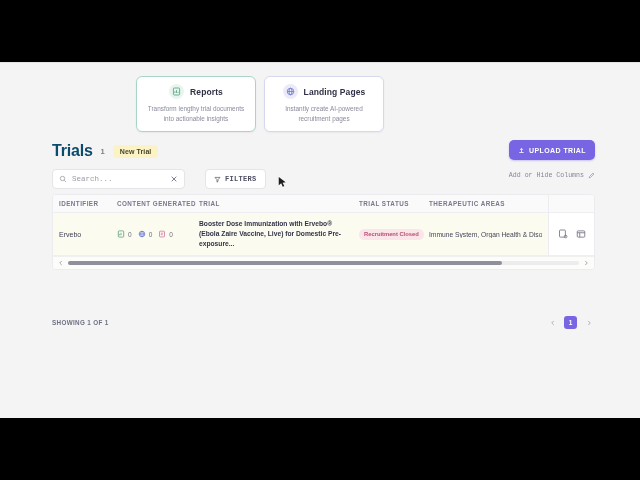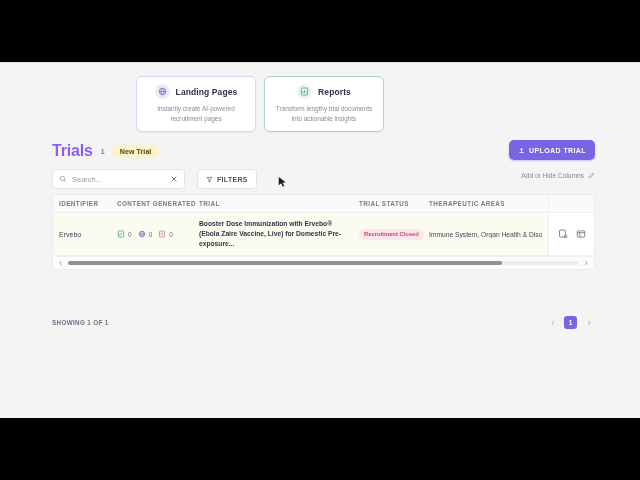--- a/index.html
+++ b/index.html
@@ -57,21 +57,21 @@
   .card-desc {
     font-size: 6.4px; color:#8a8b9b; text-align:center; line-height:1.55;
     max-width: 108px;
   }
 
   
   .trials-head {
     position:absolute; left:52px; top:80px;
     display:flex; align-items:center; gap:8px;
   }
-  .trials-title { font-size:16px; font-weight:700; color:#8b5cf6; letter-spacing:-.2px; }
+  .trials-title { font-size:16px; font-weight:700; color:#0c4a6e; letter-spacing:-.2px; }
   .trials-count { font-size:7.5px; color:#7b7c8c; font-weight:600; }
   .badge-new {
     background:#fbf3c5; color:#4a4526;
     font-size:7px; font-weight:700; padding:3px 7px; border-radius:4px;
     letter-spacing:.1px;
   }
 
   .btn-upload {
     position:absolute; right:45px; top:78px;
     background:#7765e3; color:#fff;
@@ -81,21 +81,21 @@
     font-size:7px; font-weight:700; letter-spacing:.4px;
     cursor:pointer;
     box-shadow:0 1px 2px rgba(90,70,200,.28);
   }
 
   
   .panel {
     position:absolute; left:52px; top:106px;
     width: 543px; height: 162px;
   }
-  .toolbar { display:flex; align-items:center; gap:12px; height:22px; }
+  .toolbar { display:flex; align-items:center; gap:20px; height:22px;font-family:Liberation Mono, monospace; }
   .search-box {
     width:133px; height:20px;
     background:#fff; border:1px solid #e4e4e9; border-radius:4px;
     display:flex; align-items:center; gap:5px; padding:0 6px;
   }
   .search-ph { font-size:7.5px; color:#9a9ba8; flex:1; }
   .clear-x { cursor:pointer; }
   .btn-filters {
     height:20px; background:#fff; border:1px solid #e4e4e9; border-radius:4px;
     display:flex; align-items:center; gap:4px; padding:0 8px;
@@ -188,48 +188,48 @@
   
   .cursor { position:absolute; left:278px; top:114px; }
 </style>
 </head>
 <body>
 
 <div id="stage">
   <div id="viewport">
 
     <div class="cards">
-
-      <div class="card landing">
-        <div class="card-head">
-          <span class="card-ico ico-landing">
-            <svg width="9" height="9" viewBox="0 0 16 16" fill="none" stroke="#5b6fd0" stroke-width="1.3">
-              <circle cx="8" cy="8" r="5.8"></circle>
-              <ellipse cx="8" cy="8" rx="2.6" ry="5.8"></ellipse>
-              <line x1="2.2" y1="8" x2="13.8" y2="8"></line>
-            </svg>
-          </span>
-          <span class="card-title">Landing Pages</span>
-        </div>
-        <div class="card-desc">Instantly create AI-powered recruitment pages</div>
-      </div>
 
       <div class="card reports">
         <div class="card-head">
           <span class="card-ico ico-reports">
             <svg width="9" height="9" viewBox="0 0 16 16" fill="none" stroke="#4e9c7a" stroke-width="1.4">
               <rect x="2.5" y="1.8" width="11" height="12.4" rx="1.6"></rect>
               <line x1="5.2" y1="10.6" x2="5.2" y2="7.6"></line>
               <line x1="8" y1="10.6" x2="8" y2="5.4"></line>
               <line x1="10.8" y1="10.6" x2="10.8" y2="8.6"></line>
             </svg>
           </span>
           <span class="card-title">Reports</span>
         </div>
         <div class="card-desc">Transform lengthy trial documents into actionable insights</div>
+      </div>
+
+      <div class="card landing">
+        <div class="card-head">
+          <span class="card-ico ico-landing">
+            <svg width="9" height="9" viewBox="0 0 16 16" fill="none" stroke="#5b6fd0" stroke-width="1.3">
+              <circle cx="8" cy="8" r="5.8"></circle>
+              <ellipse cx="8" cy="8" rx="2.6" ry="5.8"></ellipse>
+              <line x1="2.2" y1="8" x2="13.8" y2="8"></line>
+            </svg>
+          </span>
+          <span class="card-title">Landing Pages</span>
+        </div>
+        <div class="card-desc">Instantly create AI-powered recruitment pages</div>
       </div>
 
 
     </div>
 
     <div class="trials-head">
       <span class="trials-title">Trials</span>
       <span class="trials-count">1</span>
       <span class="badge-new">New Trial</span>
     </div>

